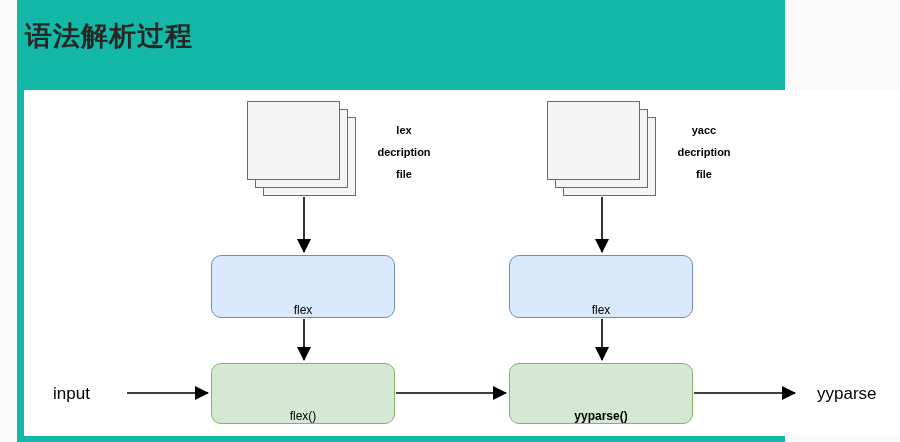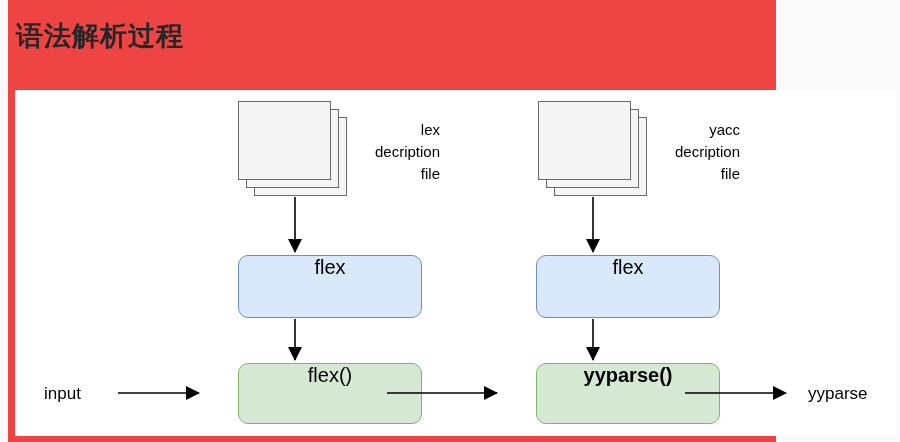--- a/index.html
+++ b/index.html
@@ -4,23 +4,23 @@
 <style>
   * { margin: 0; padding: 0; box-sizing: border-box; }
   html, body { background: #fafafa; }
   body {
     font-family: "Liberation Sans", "DejaVu Sans", sans-serif;
     width: 900px; height: 442px;
     position: relative;
     overflow: hidden;
   }
   .stage {
-    position: absolute; left: 8px; top: 0;
+    position: absolute; left: 17px; top: 0;
     width: 768px; height: 442px;
-    background: #ef4444;
+    background: #14b8a6;
   }
   .page-title {
     position: absolute; left: 8px; top: 18px;
     font-size: 27px; font-weight: 700;
     color: #262626;
     letter-spacing: 1px;
   }
   .panel {
     position: absolute; left: 7px; top: 90px;
     width: 881px; height: 346px;
@@ -34,34 +34,34 @@
   
   .sheet {
     position: absolute;
     width: 93px; height: 79px;
     background: #f5f5f5;
     border: 1.5px solid #696969;
   }
   .stack-label {
     position: absolute;
     width: 90px;
-    text-align: right;
-    font-size: 15px;
+    text-align: center;
+    font-size: 11px;
     line-height: 22px;
     color: #000000;
+    font-weight: bold;
   }
   
   .proc-box {
     position: absolute;
     width: 184px; height: 63px;
     border-radius: 10px;
-    display: flex; align-items: flex-start; justify-content: center;
-    font-size: 20px;
+    display: flex; align-items: flex-end; justify-content: center;
+    font-size: 12px;
     color: #000000;
-    margin-left: 36px;
   }
   .proc-blue  { background: #dae8fc; border: 1.5px solid #6c8ebf; }
   .proc-green { background: #d5e8d4; border: 1.5px solid #82b366; }
   
   .io-label {
     position: absolute;
     font-size: 17px;
     color: #000000;
   }
 </style>

